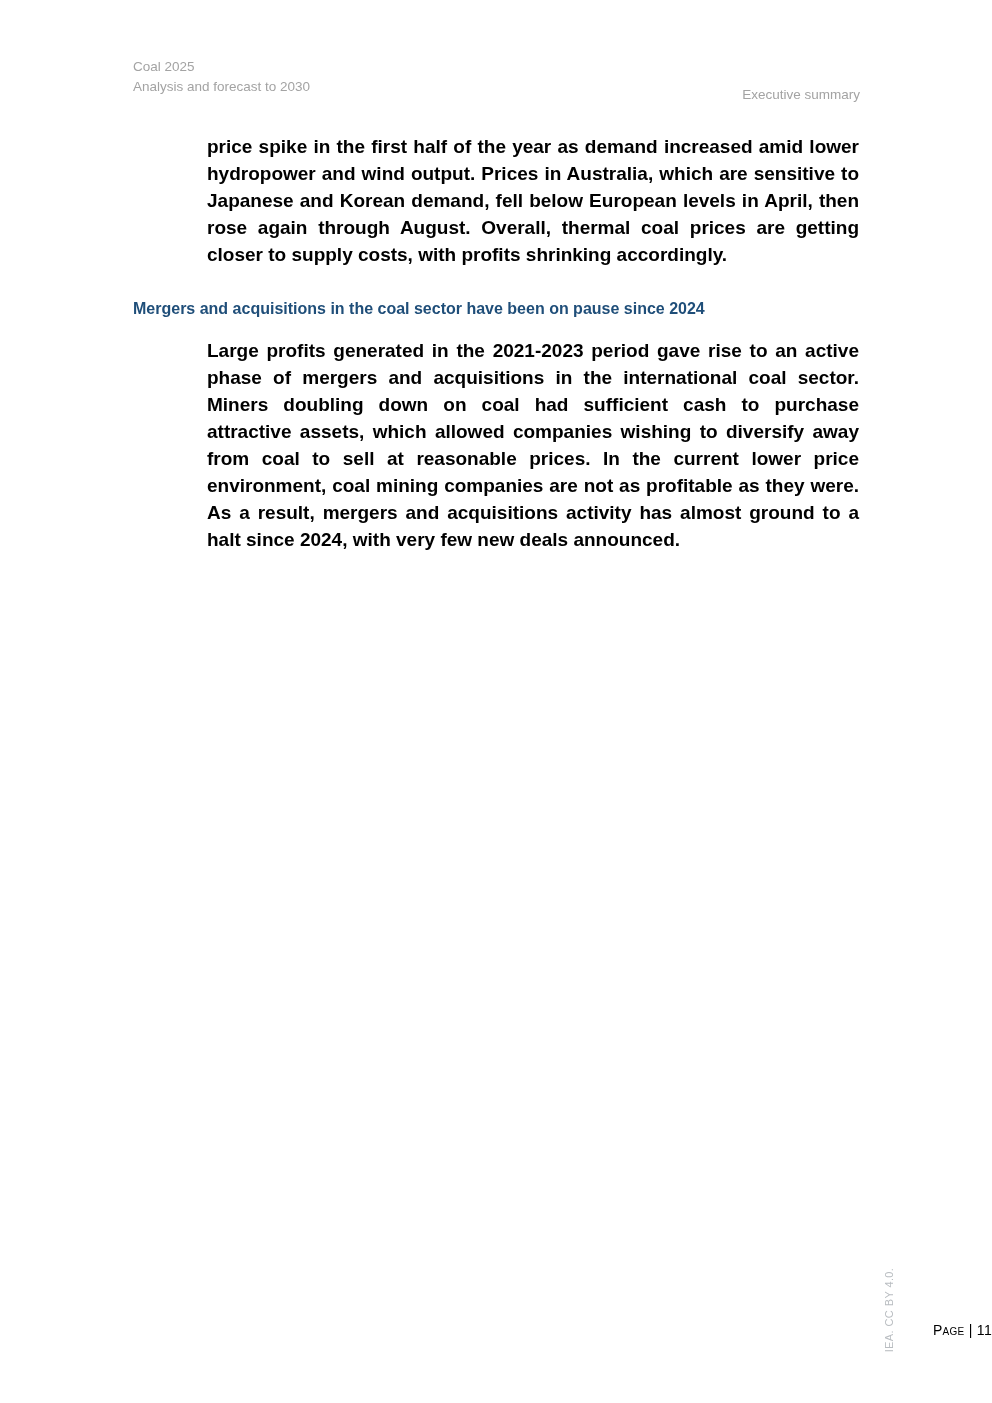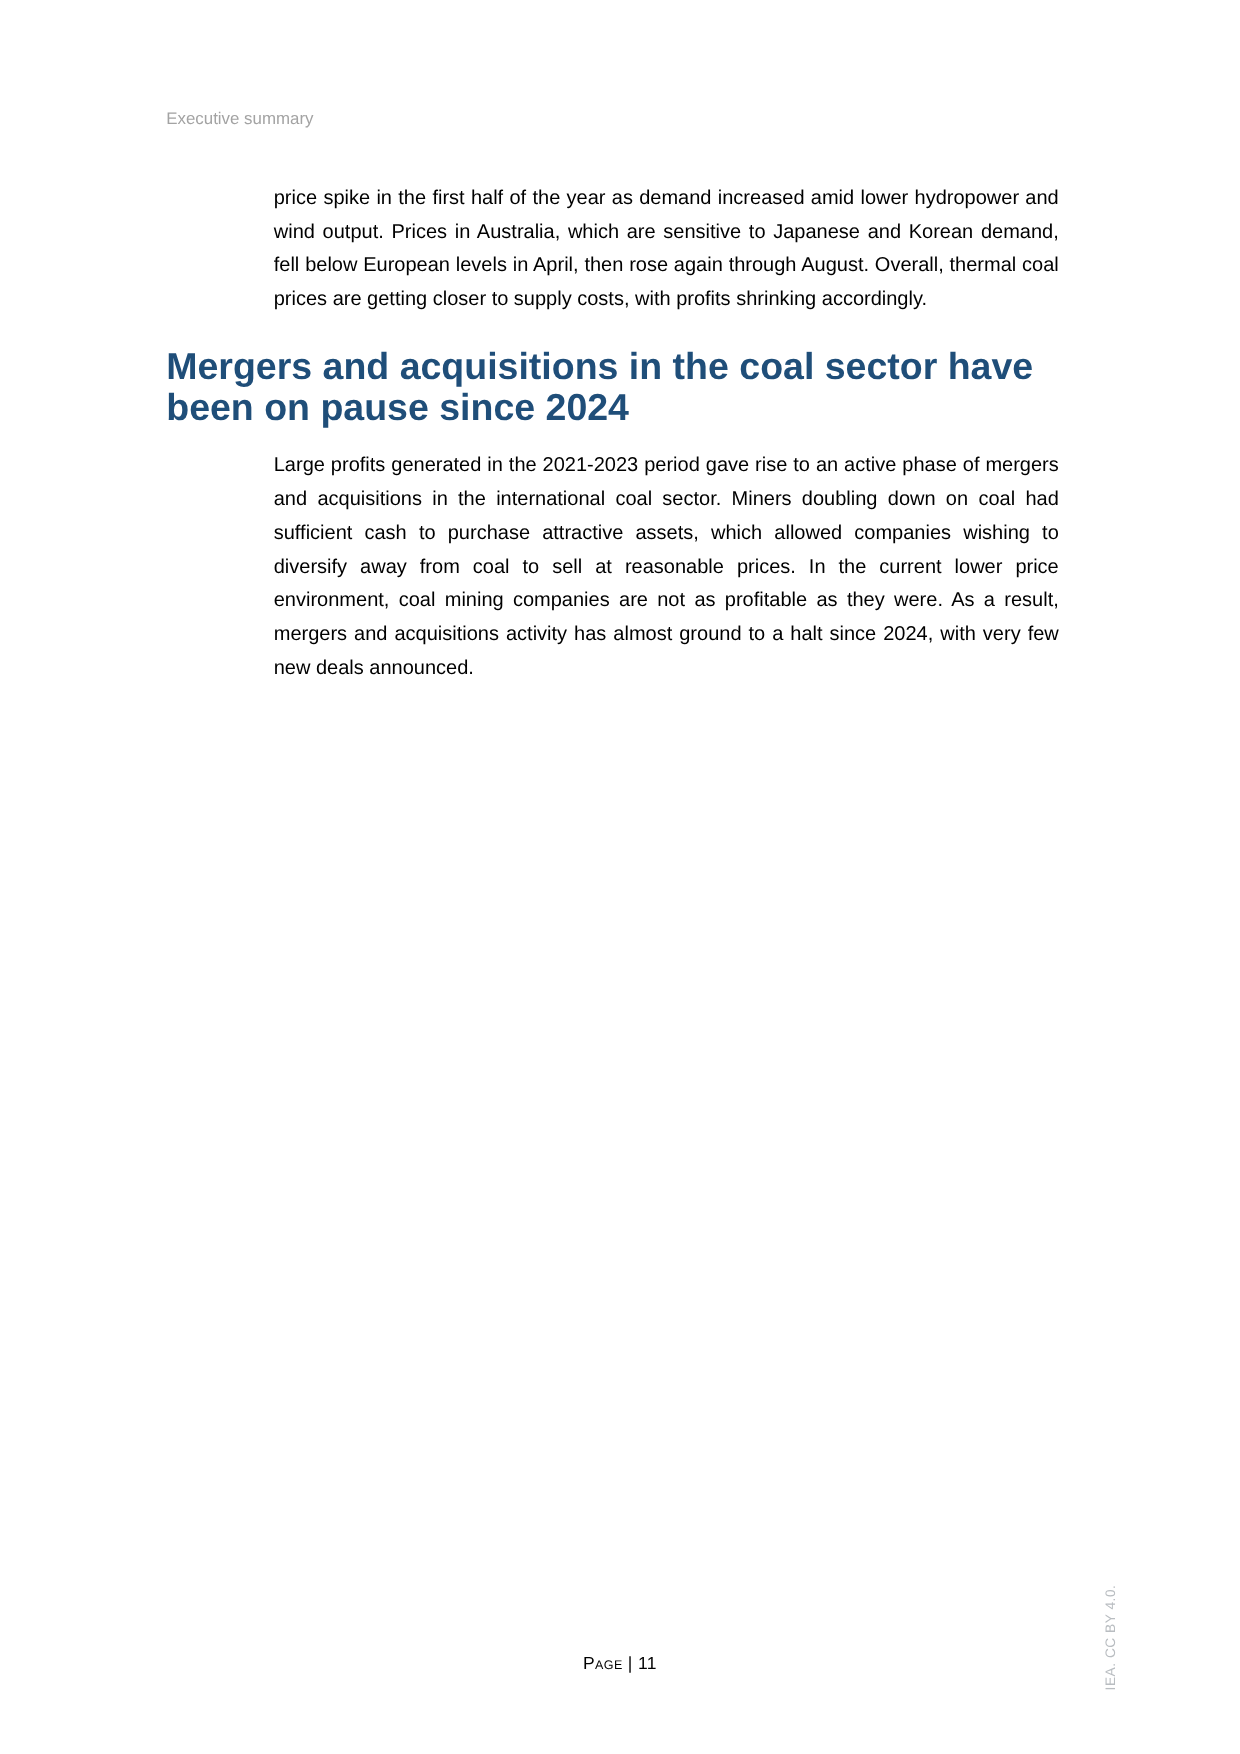--- a/index.html
+++ b/index.html
@@ -34,43 +34,44 @@
   .page-header .header-right { text-align: right; white-space: nowrap; margin-top: 28px; }
 
   
   .main-text {
     position: absolute;
     top: 129px;
     left: 133px;
     width: 730px;
   }
   .body-paragraph {
-    margin: 16px;
+    margin: 4px;
     padding-left: 70px;
-    font-size: 16px;
+    font-size: 19px;
     line-height: 27px;
     text-align: justify;
     color: var(--text-black, #000000);
+    font-weight: bold;
   }
   .section-heading {
     margin: 24px 0 12px 0;
-    font-size: 30px;
+    font-size: 16px;
     line-height: 33px;
     font-weight: bold;
     color: var(--heading-blue, #1F4E79);
     text-align: left;
   }
 
   
   .page-footer {
     position: absolute;
     top: 1322px;
     left: 0;
     width: 100%;
-    text-align: center;
+    text-align: right;
     font-size: 14px;
     font-variant: small-caps;
     letter-spacing: 0.3px;
     color: #000000;
   }
 
   
   .side-note {
     position: absolute;
     left: 889px;
@@ -81,20 +82,24 @@
     letter-spacing: 0.4px;
     color: var(--side-note-gray, #B9BDC1);
   }
 </style>
 </head>
 <body>
 
 <div class="page">
 
   <div class="page-header">
+    <div class="header-left">
+      <div>Coal 2025</div>
+      <div>Analysis and forecast to 2030</div>
+    </div>
     <div class="header-right">Executive summary</div>
   </div>
 
   <div class="main-text">
     <p class="body-paragraph">price spike in the first half of the year as demand increased amid lower hydropower and wind output. Prices in Australia, which are sensitive to Japanese and Korean demand, fell below European levels in April, then rose again through August. Overall, thermal coal prices are getting closer to supply costs, with profits shrinking accordingly.</p>
 
     <h1 class="section-heading">Mergers and acquisitions in the coal sector have been on pause since 2024</h1>
 
     <p class="body-paragraph">Large profits generated in the 2021-2023 period gave rise to an active phase of mergers and acquisitions in the international coal sector. Miners doubling down on coal had sufficient cash to purchase attractive assets, which allowed companies wishing to diversify away from coal to sell at reasonable prices. In the current lower price environment, coal mining companies are not as profitable as they were. As a result, mergers and acquisitions activity has almost ground to a halt since 2024, with very few new deals announced.</p>
   </div>

